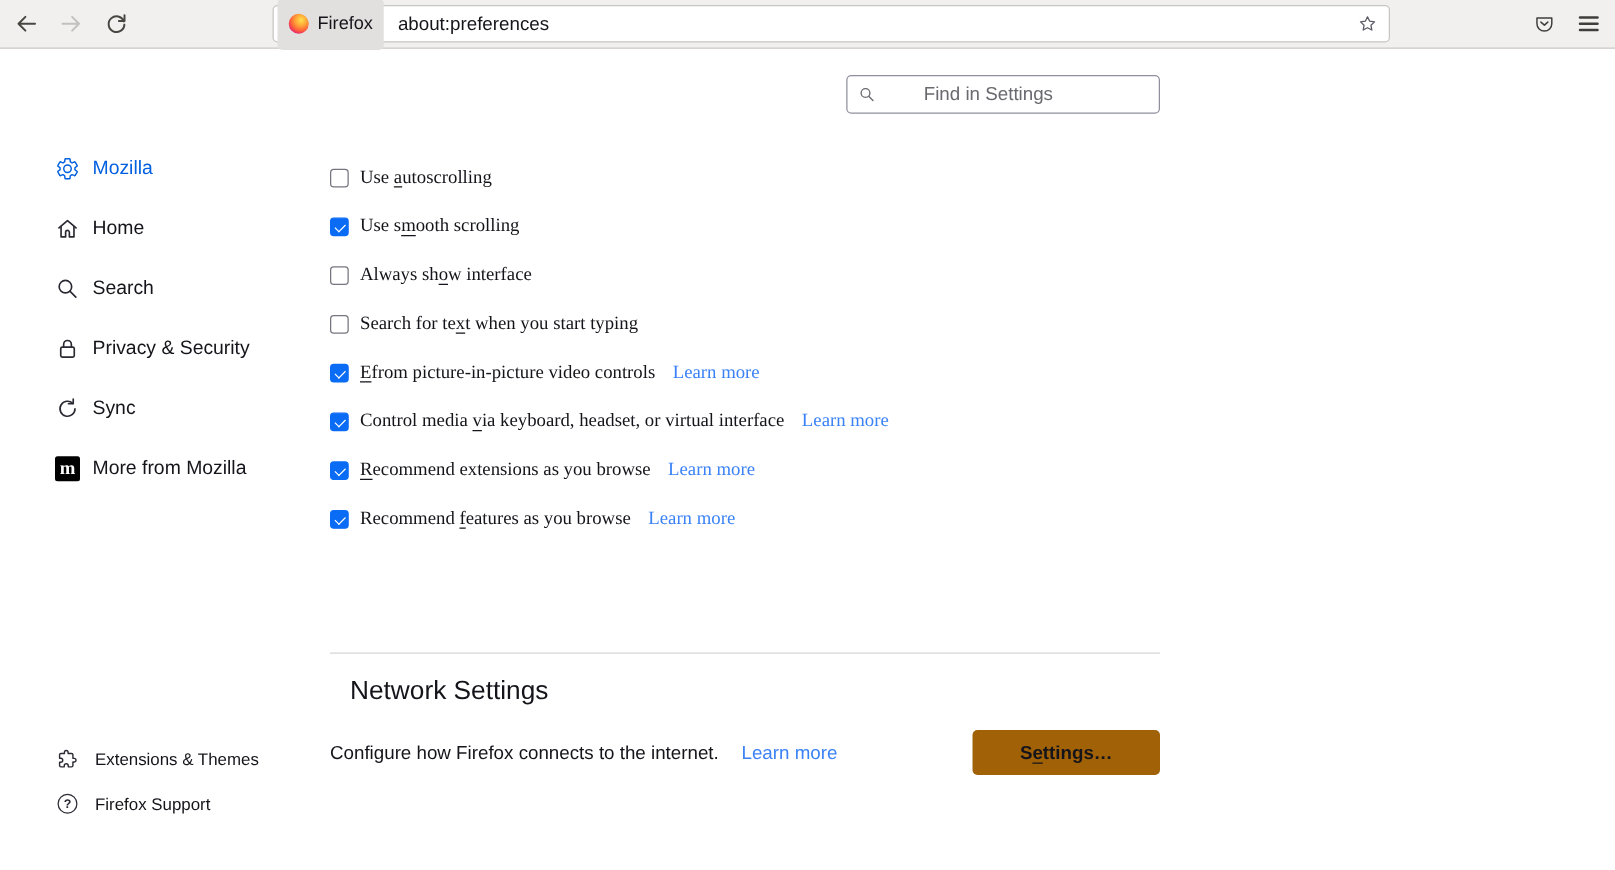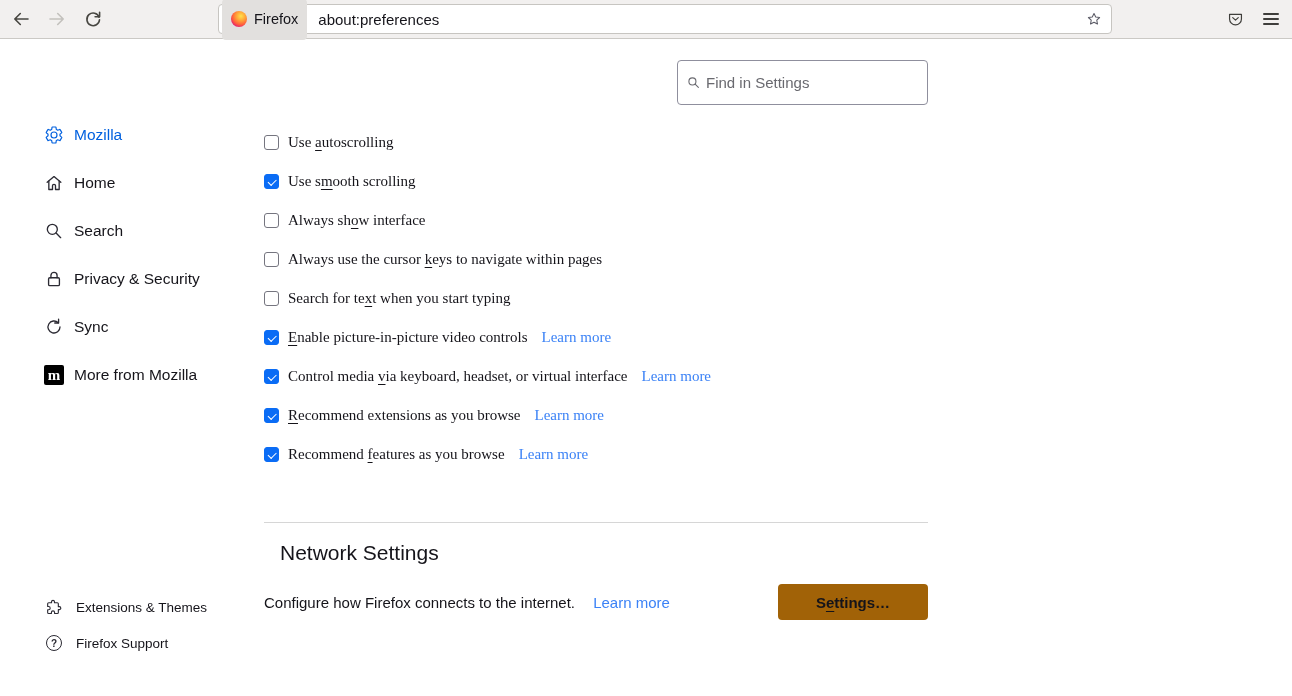--- a/index.html
+++ b/index.html
@@ -48,23 +48,23 @@
   .foot-item { display:flex; align-items:center; height:24px; margin-bottom:12px;
     cursor:pointer; }
   .foot-icon { width:16px; height:16px; margin-left:10px; flex:none;
     display:flex; align-items:center; justify-content:center; }
   .q-circle { width:16px; height:16px; border:1.5px solid #2b2a33; border-radius:50%;
     display:flex; align-items:center; justify-content:center;
     font-size:10px; font-weight:bold; color:#2b2a33; }
   .foot-label { margin-left:14px; font-size:13.5px; color:#15141a; }
 
   
-  .search-box { position:absolute; left:677px; top:60px; width:251px; height:45px;
+  .search-box { position:absolute; left:677px; top:60px; width:251px; height:31px;
     border:1px solid #8f8f9d; border-radius:4px; background:#fff;
-    display:flex; align-items:center; }
+    display:flex; align-items:center;gap:33px; }
   .search-box svg { margin-left:9px; flex:none; }
   .search-box input { border:none; outline:none; flex:1; height:100%;
     font-family:inherit; font-size:15px; color:#15141a; padding:0 6px;
     background:transparent; }
   .search-box input::placeholder { color:#69696f; }
 
   .checkbox-list { position:absolute; left:264px; top:123px; width:664px; }
   .row { display:flex; align-items:center; height:39px;font-family:Liberation Serif, serif; }
   .checkbox { width:15px; height:15px; border:1px solid #75757f; border-radius:3px;
     background:#fff; position:relative; flex:none; cursor:pointer; }
@@ -213,33 +213,29 @@
   <div class="row">
     <span class="checkbox checked"></span>
     <label class="lbl"><span>Use s</span><span class="ak">m</span><span>ooth scrolling</span></label>
   </div>
 
   <div class="row">
     <span class="checkbox"></span>
     <label class="lbl"><span>Always sh</span><span class="ak">o</span><span>w interface</span></label>
   </div>
 
-  <div class="row">
-    <span class="checkbox"></span>
-    <label class="lbl"><span>Always use the cursor </span><span class="ak">k</span><span>eys to navigate within pages</span></label>
-  </div>
 
   <div class="row">
     <span class="checkbox"></span>
     <label class="lbl"><span>Search for te</span><span class="ak">x</span><span>t when you start typing</span></label>
   </div>
 
   <div class="row">
     <span class="checkbox checked"></span>
-    <label class="lbl"><span></span><span class="ak">E</span><span>nable picture-in-picture video controls</span></label>
+    <label class="lbl"><span></span><span class="ak">E</span><span>from picture-in-picture video controls</span></label>
     <a class="link">Learn more</a>
   </div>
 
   <div class="row">
     <span class="checkbox checked"></span>
     <label class="lbl"><span>Control media </span><span class="ak">v</span><span>ia keyboard, headset, or virtual interface</span></label>
     <a class="link">Learn more</a>
   </div>
 
   <div class="row">

